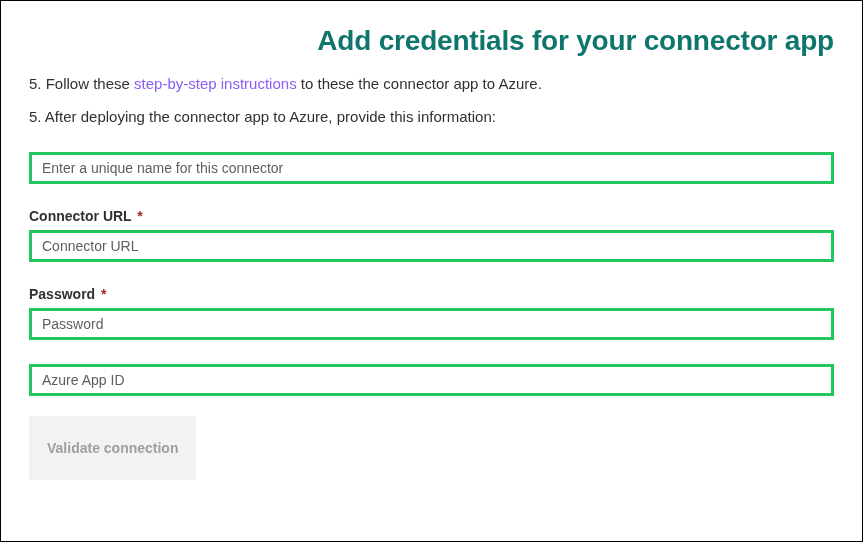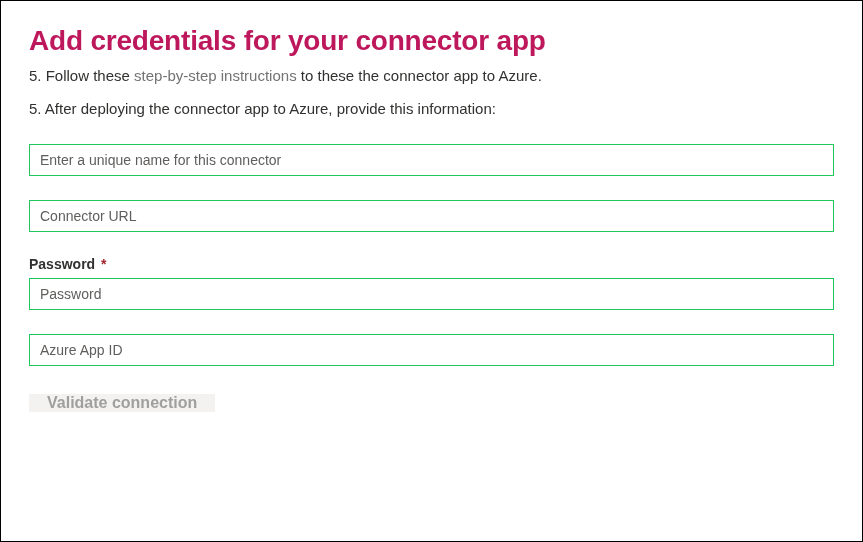--- a/index.html
+++ b/index.html
@@ -13,32 +13,33 @@
       color: #323130;
       background: #ffffff;
       width: 863px;
       height: 542px;
       border: 1px solid #000000;
       padding: 24px 28px;
     }
     h1 {
       font-size: 28px;
       font-weight: 700;
-      color: #be185d;
-      margin-bottom: 8px;
+      color: #0f766e;
+      margin-bottom: 16px;
       letter-spacing: -0.2px;
+      text-align: right;
     }
     .instructions {
       font-size: 15px;
       color: #323130;
       margin-bottom: 10px;
       line-height: 1.5;
     }
     .instructions a {
-      color: #737373;
+      color: #8b5cf6;
       text-decoration: none;
       text-align: center;
     }
     .form-group {
       margin-top: 24px;
     }
     .field-label {
       font-size: 14px;
       font-weight: 600;
       color: #323130;
@@ -49,31 +50,31 @@
       color: #a4262c;
       margin-left: 2px;
     }
     .text-input {
       width: 100%;
       height: 32px;
       padding: 6px 10px;
       font-size: 14px;
       font-family: inherit;
       color: #323130;
-      border: 1px solid #22c55e;
+      border: 3px solid #22c55e;
       background: #ffffff;
       outline: none;
     }
     .text-input::placeholder {
       color: #605e5c;
     }
     .validate-button {
-      margin-top: 28px;
-      padding: 0 18px;
-      font-size: 16px;
+      margin-top: 20px;
+      padding: 24px 18px;
+      font-size: 14px;
       font-weight: 600;
       font-family: inherit;
       color: #a19f9d;
       background: #f3f2f1;
       border: none;
       cursor: not-allowed;
     }
   </style>
 </head>
 <body>
@@ -86,20 +87,24 @@
   <span>5. Follow these </span><a href="#">step-by-step instructions</a><span> to these the connector app to Azure.</span>
 </p>
 
 <p class="instructions">5. After deploying the connector app to Azure, provide this information:</p>
 
 <div class="form-group">
   <input type="text" class="text-input" placeholder="Enter a unique name for this connector" style="">
 </div>
 
 <div class="form-group">
+  <label class="field-label">
+    <span>Connector URL</span>
+    <span class="required-mark">*</span>
+  </label>
   <input type="text" class="text-input" placeholder="Connector URL" style="">
 </div>
 
 <div class="form-group">
   <label class="field-label">
     <span>Password</span>
     <span class="required-mark">*</span>
   </label>
   <input type="text" class="text-input" placeholder="Password" style="">
 </div>

